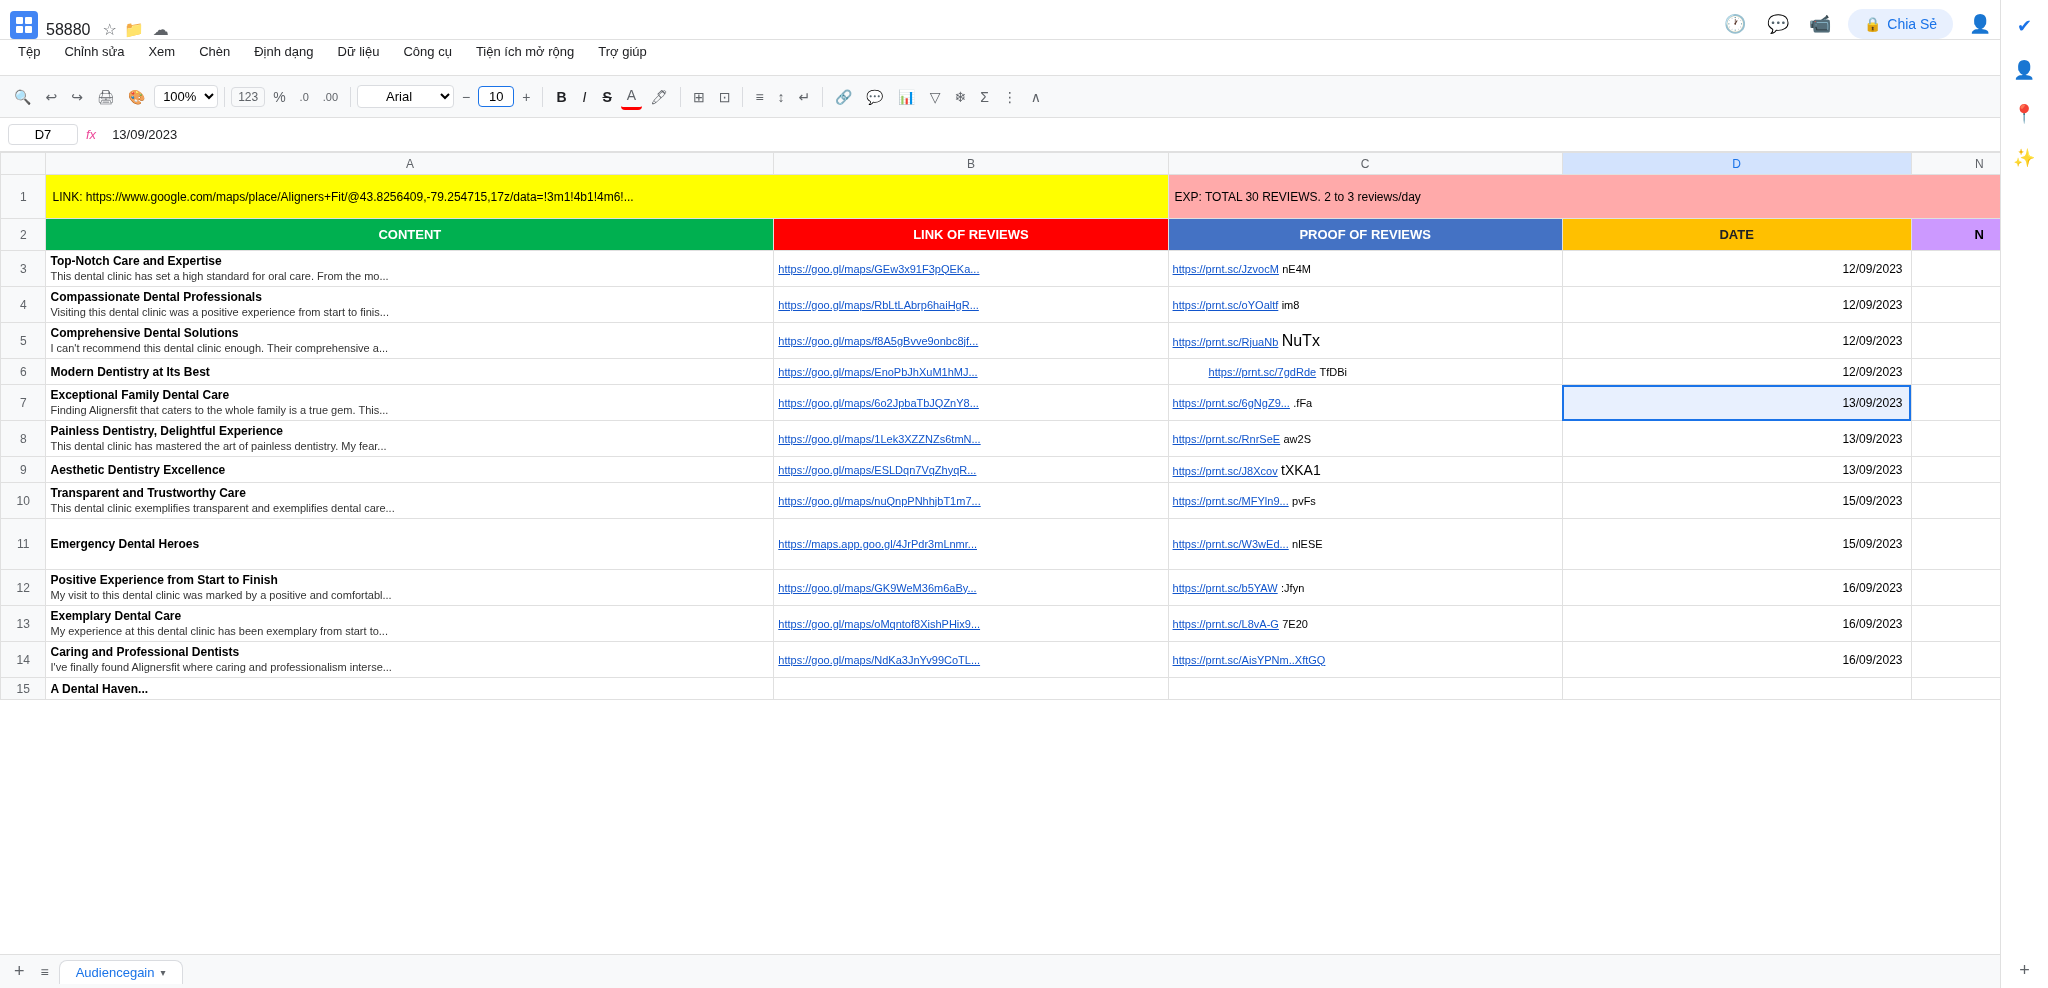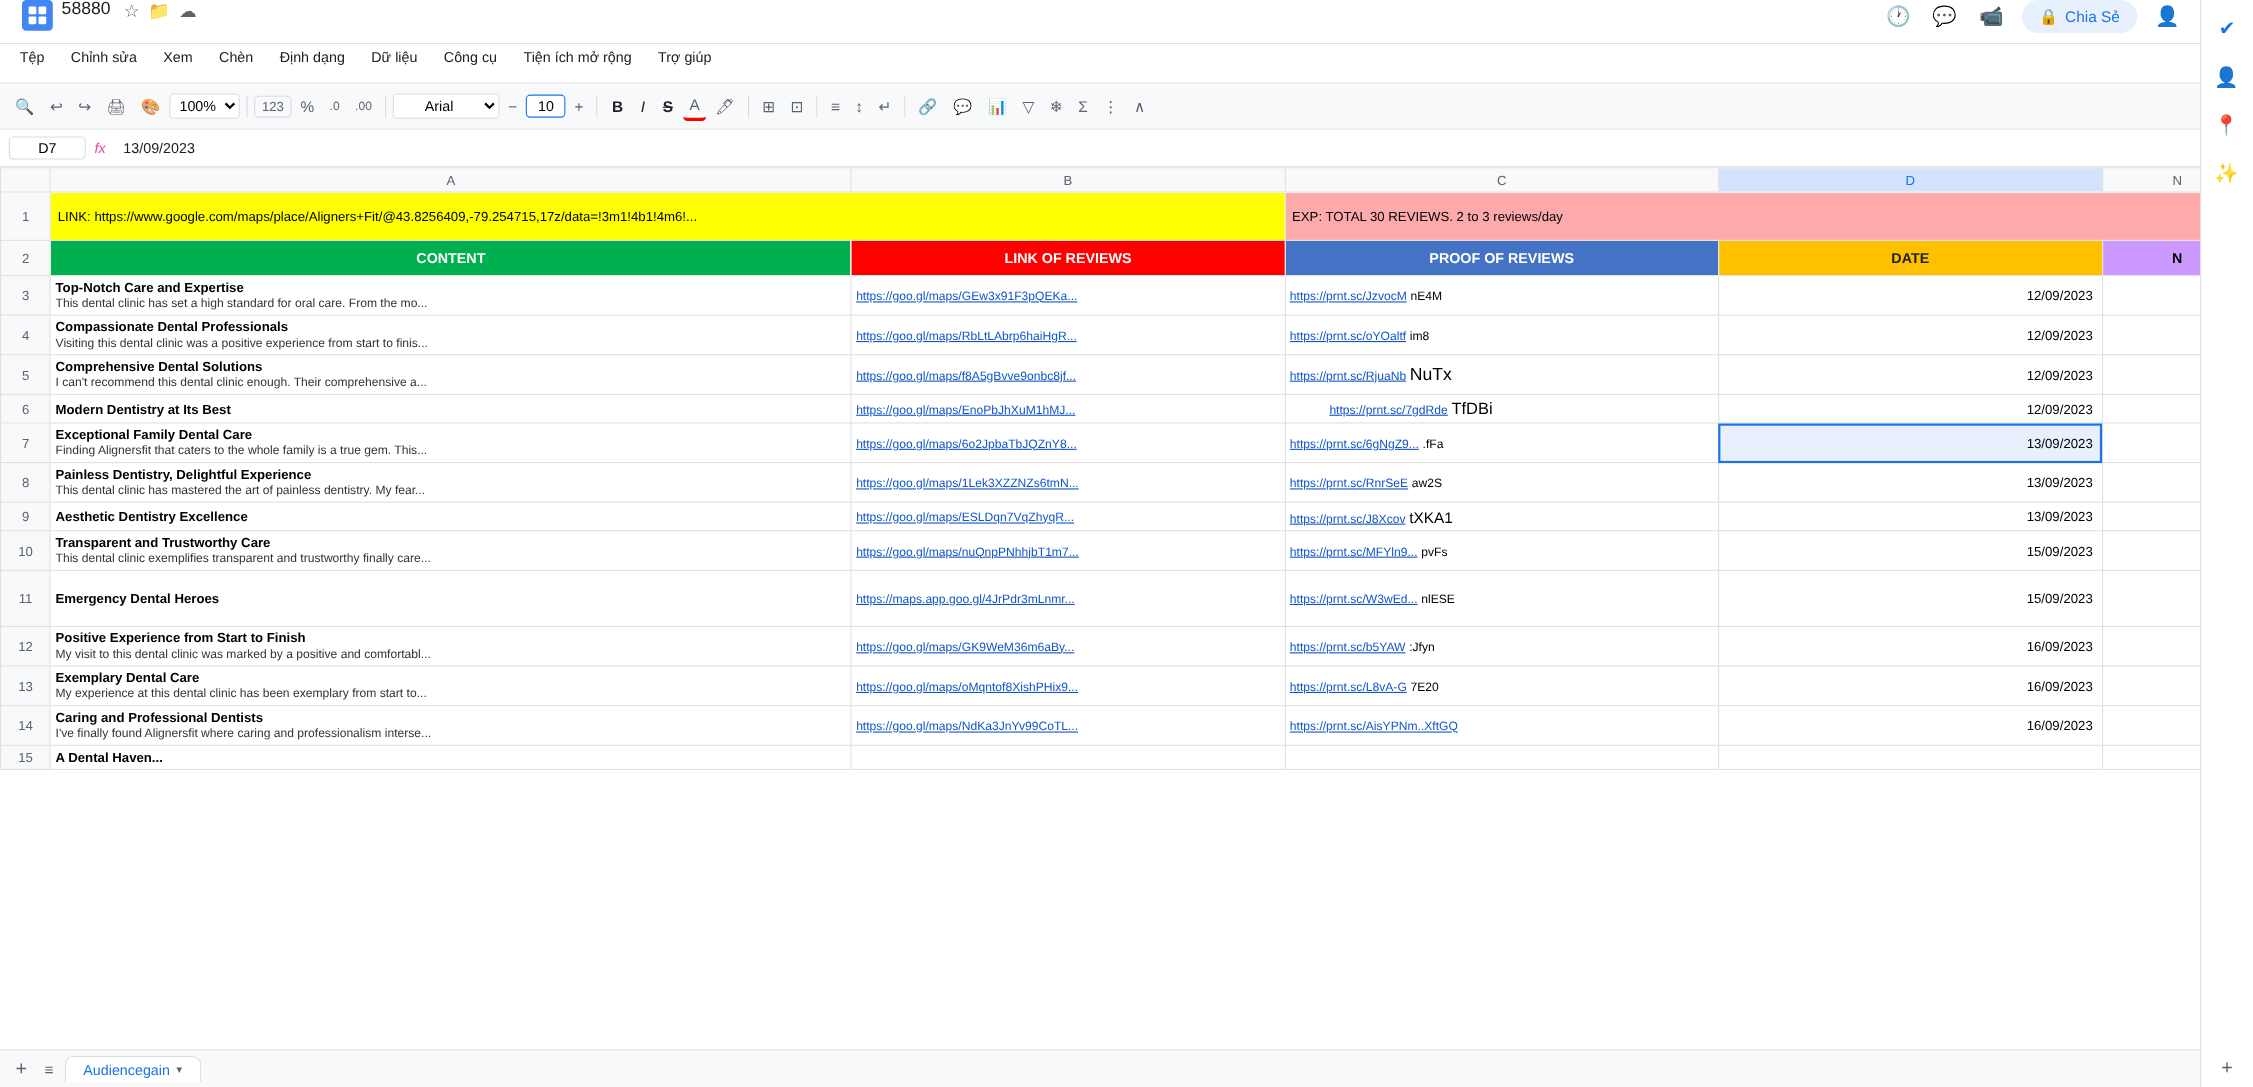--- a/index.html
+++ b/index.html
@@ -1,24 +1,24 @@
 <!DOCTYPE html>
 <html><head>
   <meta charset="utf-8">
   <style>
     * { box-sizing: border-box; margin: 0; padding: 0; }
     body { font-family: Arial, sans-serif; font-size: 13px; background: #fff; overflow: hidden; width: 2048px; height: 988px; }
 
     
     .title-bar {
       display: flex;
-      align-items: flex-start;
+      align-items: flex-end;
       height: 40px;
       background: #fff;
-      padding: 0 20px;
+      padding: 0 10px;
       border-bottom: 1px solid #e0e0e0;
       gap: 8px;
     }
     .app-icon { width: 28px; height: 28px; background: #4285f4; border-radius: 4px; display: flex; align-items: center; justify-content: center; }
     .app-icon-inner { display: grid; grid-template-columns: 1fr 1fr; gap: 2px; width: 16px; height: 16px; }
     .app-icon-inner span { background: #fff; border-radius: 1px; }
     .file-name { font-size: 16px; font-weight: 500; color: #202124; }
     .title-icons { display: flex; gap: 8px; align-items: center; margin-left: 4px; }
     .title-icons span { font-size: 16px; color: #5f6368; cursor: pointer; }
     .title-right { margin-left: auto; display: flex; align-items: center; gap: 12px; }
@@ -441,21 +441,21 @@
             </td>
           <td><span class="cell-link" style="font-size:11px;">https://goo.gl/maps/f8A5gBvve9onbc8jf...</span></td>
           <td><span class="cell-link" style="font-size:11px;">https://prnt.sc/RjuaNb</span> <span style="font-size:16px;margin-top:20px;">NuTx</span></td>
           <td style="text-align:right; font-size:12px; padding-right:8px;">12/09/2023</td>
           <td></td>
         </tr>
         <tr style="height:26px;">
           <td class="row-header">6</td>
           <td style="font-weight:bold; font-size:12px; padding:2px 4px; vertical-align:middle;">Modern Dentistry at Its Best</td>
           <td><span class="cell-link" style="font-size:11px;">https://goo.gl/maps/EnoPbJhXuM1hMJ...</span></td>
-          <td><span class="cell-link" style="font-size:11px;margin-left:36px;">https://prnt.sc/7gdRde</span> <span style="font-size:15px;">TfDBi</span></td>
+          <td><span class="cell-link" style="font-size:11px;margin-left:36px;">https://prnt.sc/7gdRde</span> <span style="font-size:11px;">TfDBi</span></td>
           <td style="text-align:right; font-size:12px; padding-right:8px;">12/09/2023</td>
           <td></td>
         </tr>
 
         <tr style="height:36px;">
           <td class="row-header">7</td>
           <td class="two-line">
               <span class="line1">Exceptional Family Dental Care</span>
               <span class="line2">Finding Alignersfit that caters to the whole family is a true gem. This...</span>
             </td>
@@ -480,21 +480,21 @@
           <td style="font-weight:bold; font-size:12px; padding:2px 4px;">Aesthetic Dentistry Excellence</td>
           <td><span class="cell-link" style="font-size:11px;">https://goo.gl/maps/ESLDqn7VqZhyqR...</span></td>
           <td><span class="cell-link" style="font-size:11px;">https://prnt.sc/J8Xcov</span> <span style="font-size:14px;">tXKA1</span></td>
           <td style="text-align:right; font-size:12px; padding-right:8px;">13/09/2023</td>
           <td></td>
         </tr>
         <tr style="height:36px;">
           <td class="row-header">10</td>
           <td class="two-line">
               <span class="line1">Transparent and Trustworthy Care</span>
-              <span class="line2">This dental clinic exemplifies transparent and trustworthy finally care...</span>
+              <span class="line2">This dental clinic exemplifies transparent and exemplifies dental care...</span>
             </td>
           <td><span class="cell-link" style="font-size:11px;">https://goo.gl/maps/nuQnpPNhhjbT1m7...</span></td>
           <td><span class="cell-link" style="font-size:11px;">https://prnt.sc/MFYln9...</span> <span style="font-size:11px;">pvFs</span></td>
           <td style="text-align:right; font-size:12px; padding-right:8px;">15/09/2023</td>
           <td></td>
         </tr>
         <tr style="height:26px;">
           <td class="row-header">11</td>
           <td style="font-weight:bold; font-size:12px; padding:18px 4px;">Emergency Dental Heroes</td>
           <td><span class="cell-link" style="font-size:11px;">https://maps.app.goo.gl/4JrPdr3mLnmr...</span></td>

